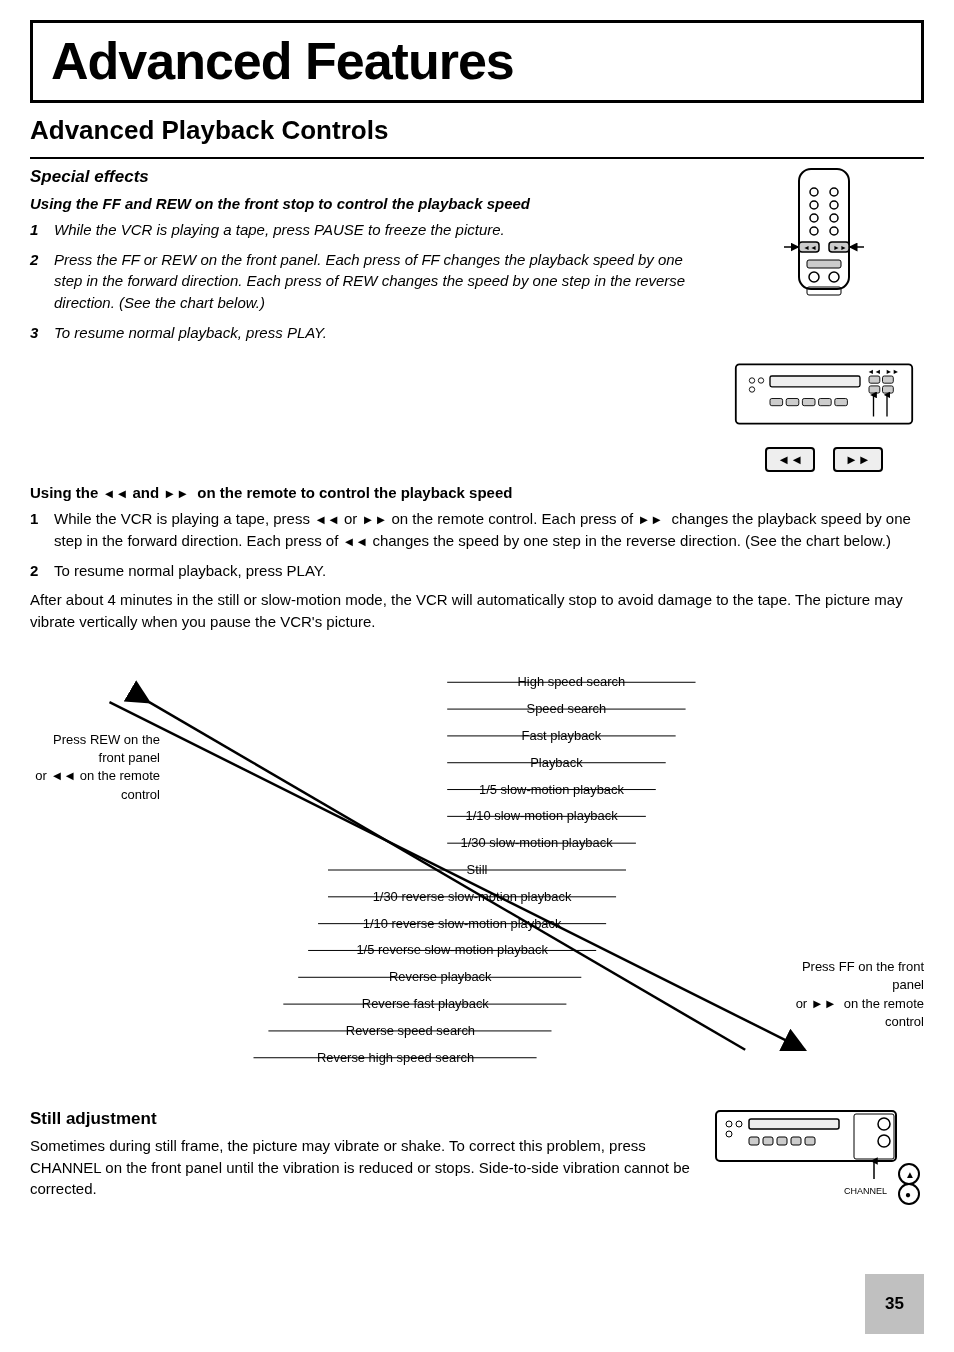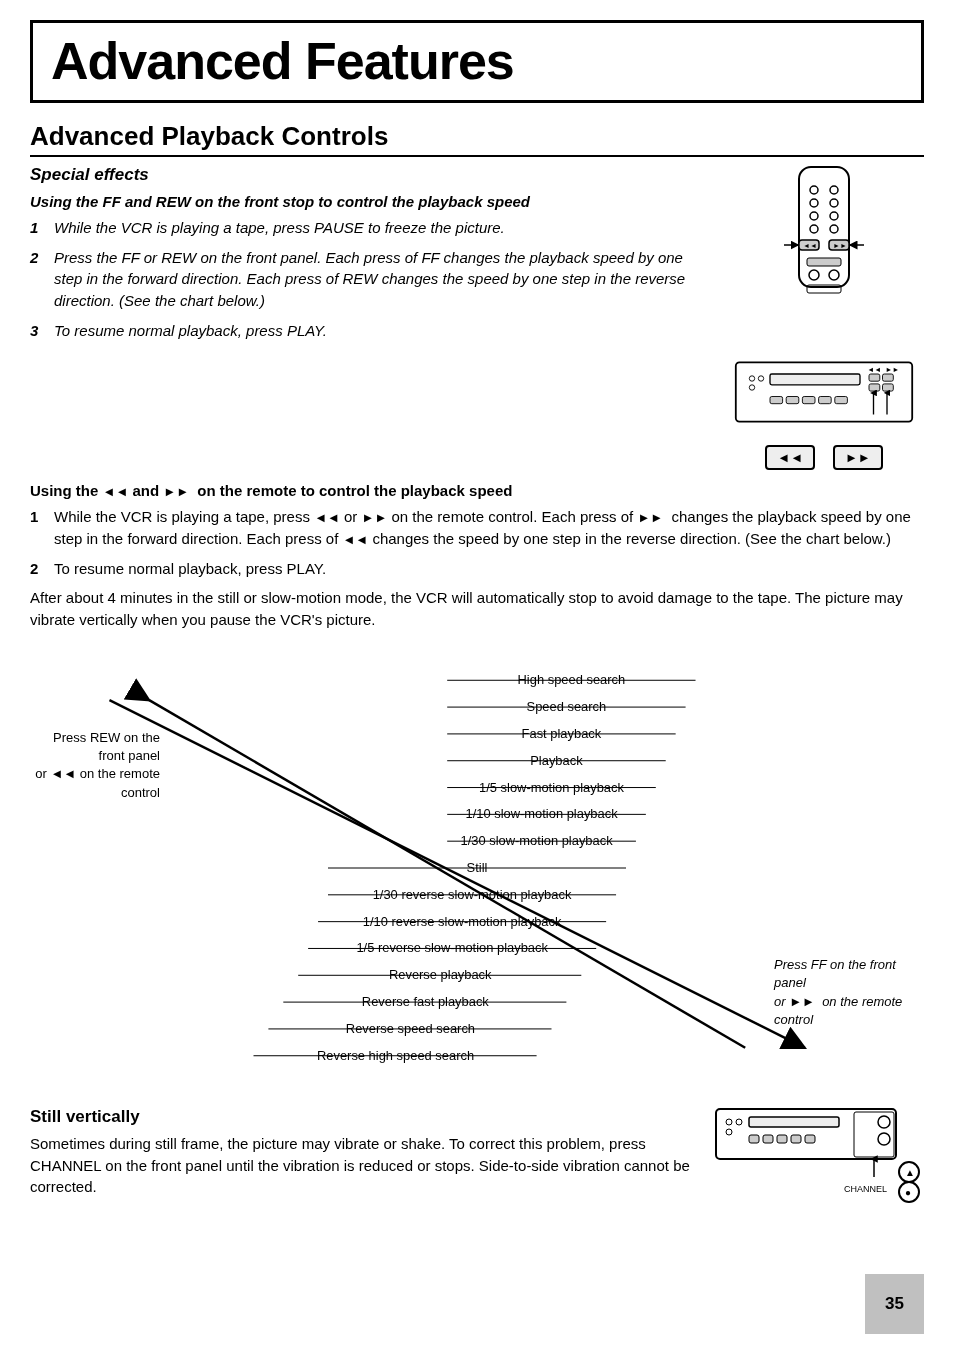--- a/index.html
+++ b/index.html
@@ -11,38 +11,38 @@
       font-size: 15px;
       color: #000;
       position: relative;
       padding: 20px 30px 40px 30px;
     }
 
     
     .page-title-box {
       border: 3px solid #000;
       padding: 10px 18px 10px 18px;
-      margin-bottom: 18px;
+      margin-bottom: 12px;
       display: inline-block;
       width: 100%;
     }
     .page-title-box h1 {
       font-size: 52px;
       font-weight: 900;
       letter-spacing: -1px;
       line-height: 1.1;
     }
 
     
     .section-title {
       font-size: 26px;
       font-weight: 900;
       margin-bottom: 8px;
       border-bottom: 2px solid #000;
-      padding-bottom: 3px;
+      padding-bottom: 11px;
     }
 
     
     .subsection-title {
       font-size: 17px;
       font-weight: 900;
       margin-bottom: 6px;
     }
 
     
@@ -107,22 +107,21 @@
       width: 130px;
       text-align: right;
     }
     .chart-right-label {
       position: absolute;
       right: 0;
       bottom: 60px;
       font-size: 13px;
       line-height: 1.4;
       width: 150px;
-      text-align: left;
-      font-style: italic;
+      text-align: right;
     }
 
     .bottom-section {
       display: flex;
       gap: 16px;
       margin-top: 10px;
     }
     .bottom-left { flex: 1; }
     .bottom-right { width: 200px; display: flex; flex-direction: column; align-items: center; }
 
@@ -349,21 +348,21 @@
   </div>
 
   <div class="chart-right-label">
     Press FF on the front panel<br>or <span class="icon-ff">►►</span>&nbsp; on the remote control
   </div>
 </div>
 
 
 <div class="bottom-section">
   <div class="bottom-left">
-    <div class="subsection-title">Still vertically</div>
+    <div class="subsection-title">Still adjustment</div>
     <p>Sometimes during still frame, the picture may vibrate or shake.  To correct this problem, press CHANNEL on the front panel until the vibration is reduced or stops.  Side-to-side vibration cannot be corrected.</p>
   </div>
   <div class="bottom-right">
 
     <svg viewBox="0 0 220 100" width="220" height="100" xmlns="http://www.w3.org/2000/svg">
       <rect x="2" y="2" width="180" height="50" rx="4" fill="none" stroke="#000" stroke-width="2"></rect>
 
       <rect x="35" y="10" width="90" height="10" rx="2" fill="#eee" stroke="#000" stroke-width="1.5"></rect>
 
       <circle cx="15" cy="15" r="3" fill="none" stroke="#000" stroke-width="1"></circle>

